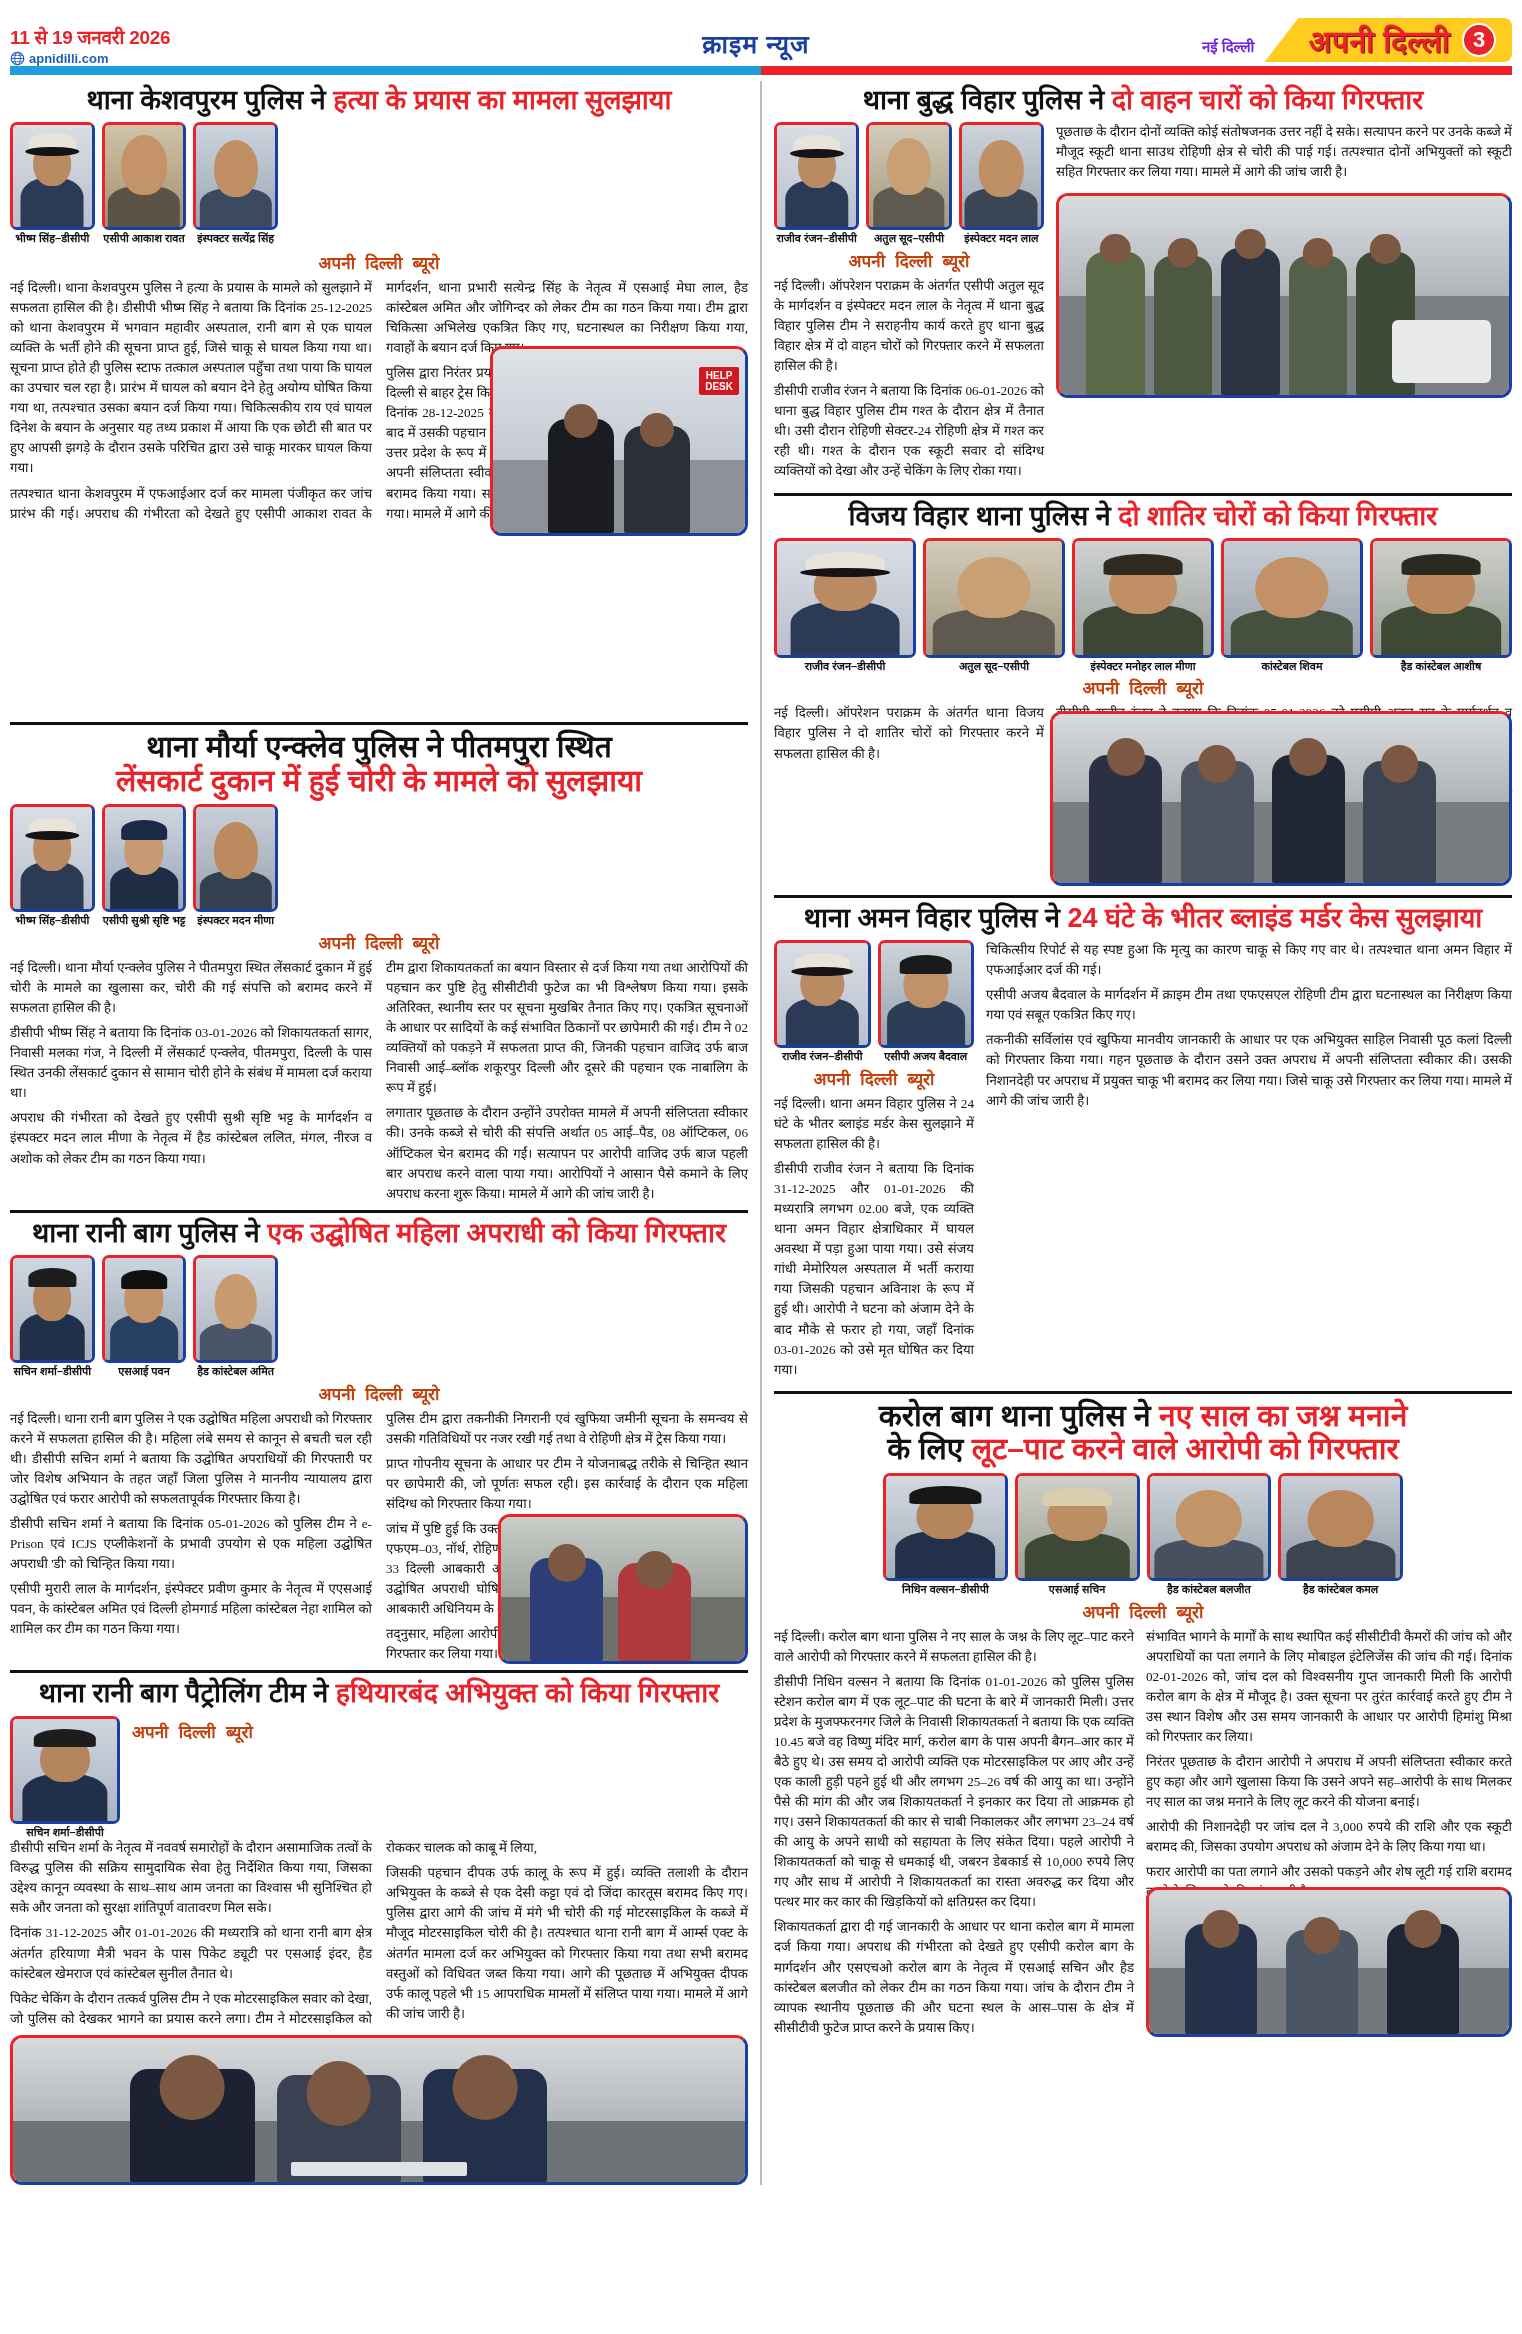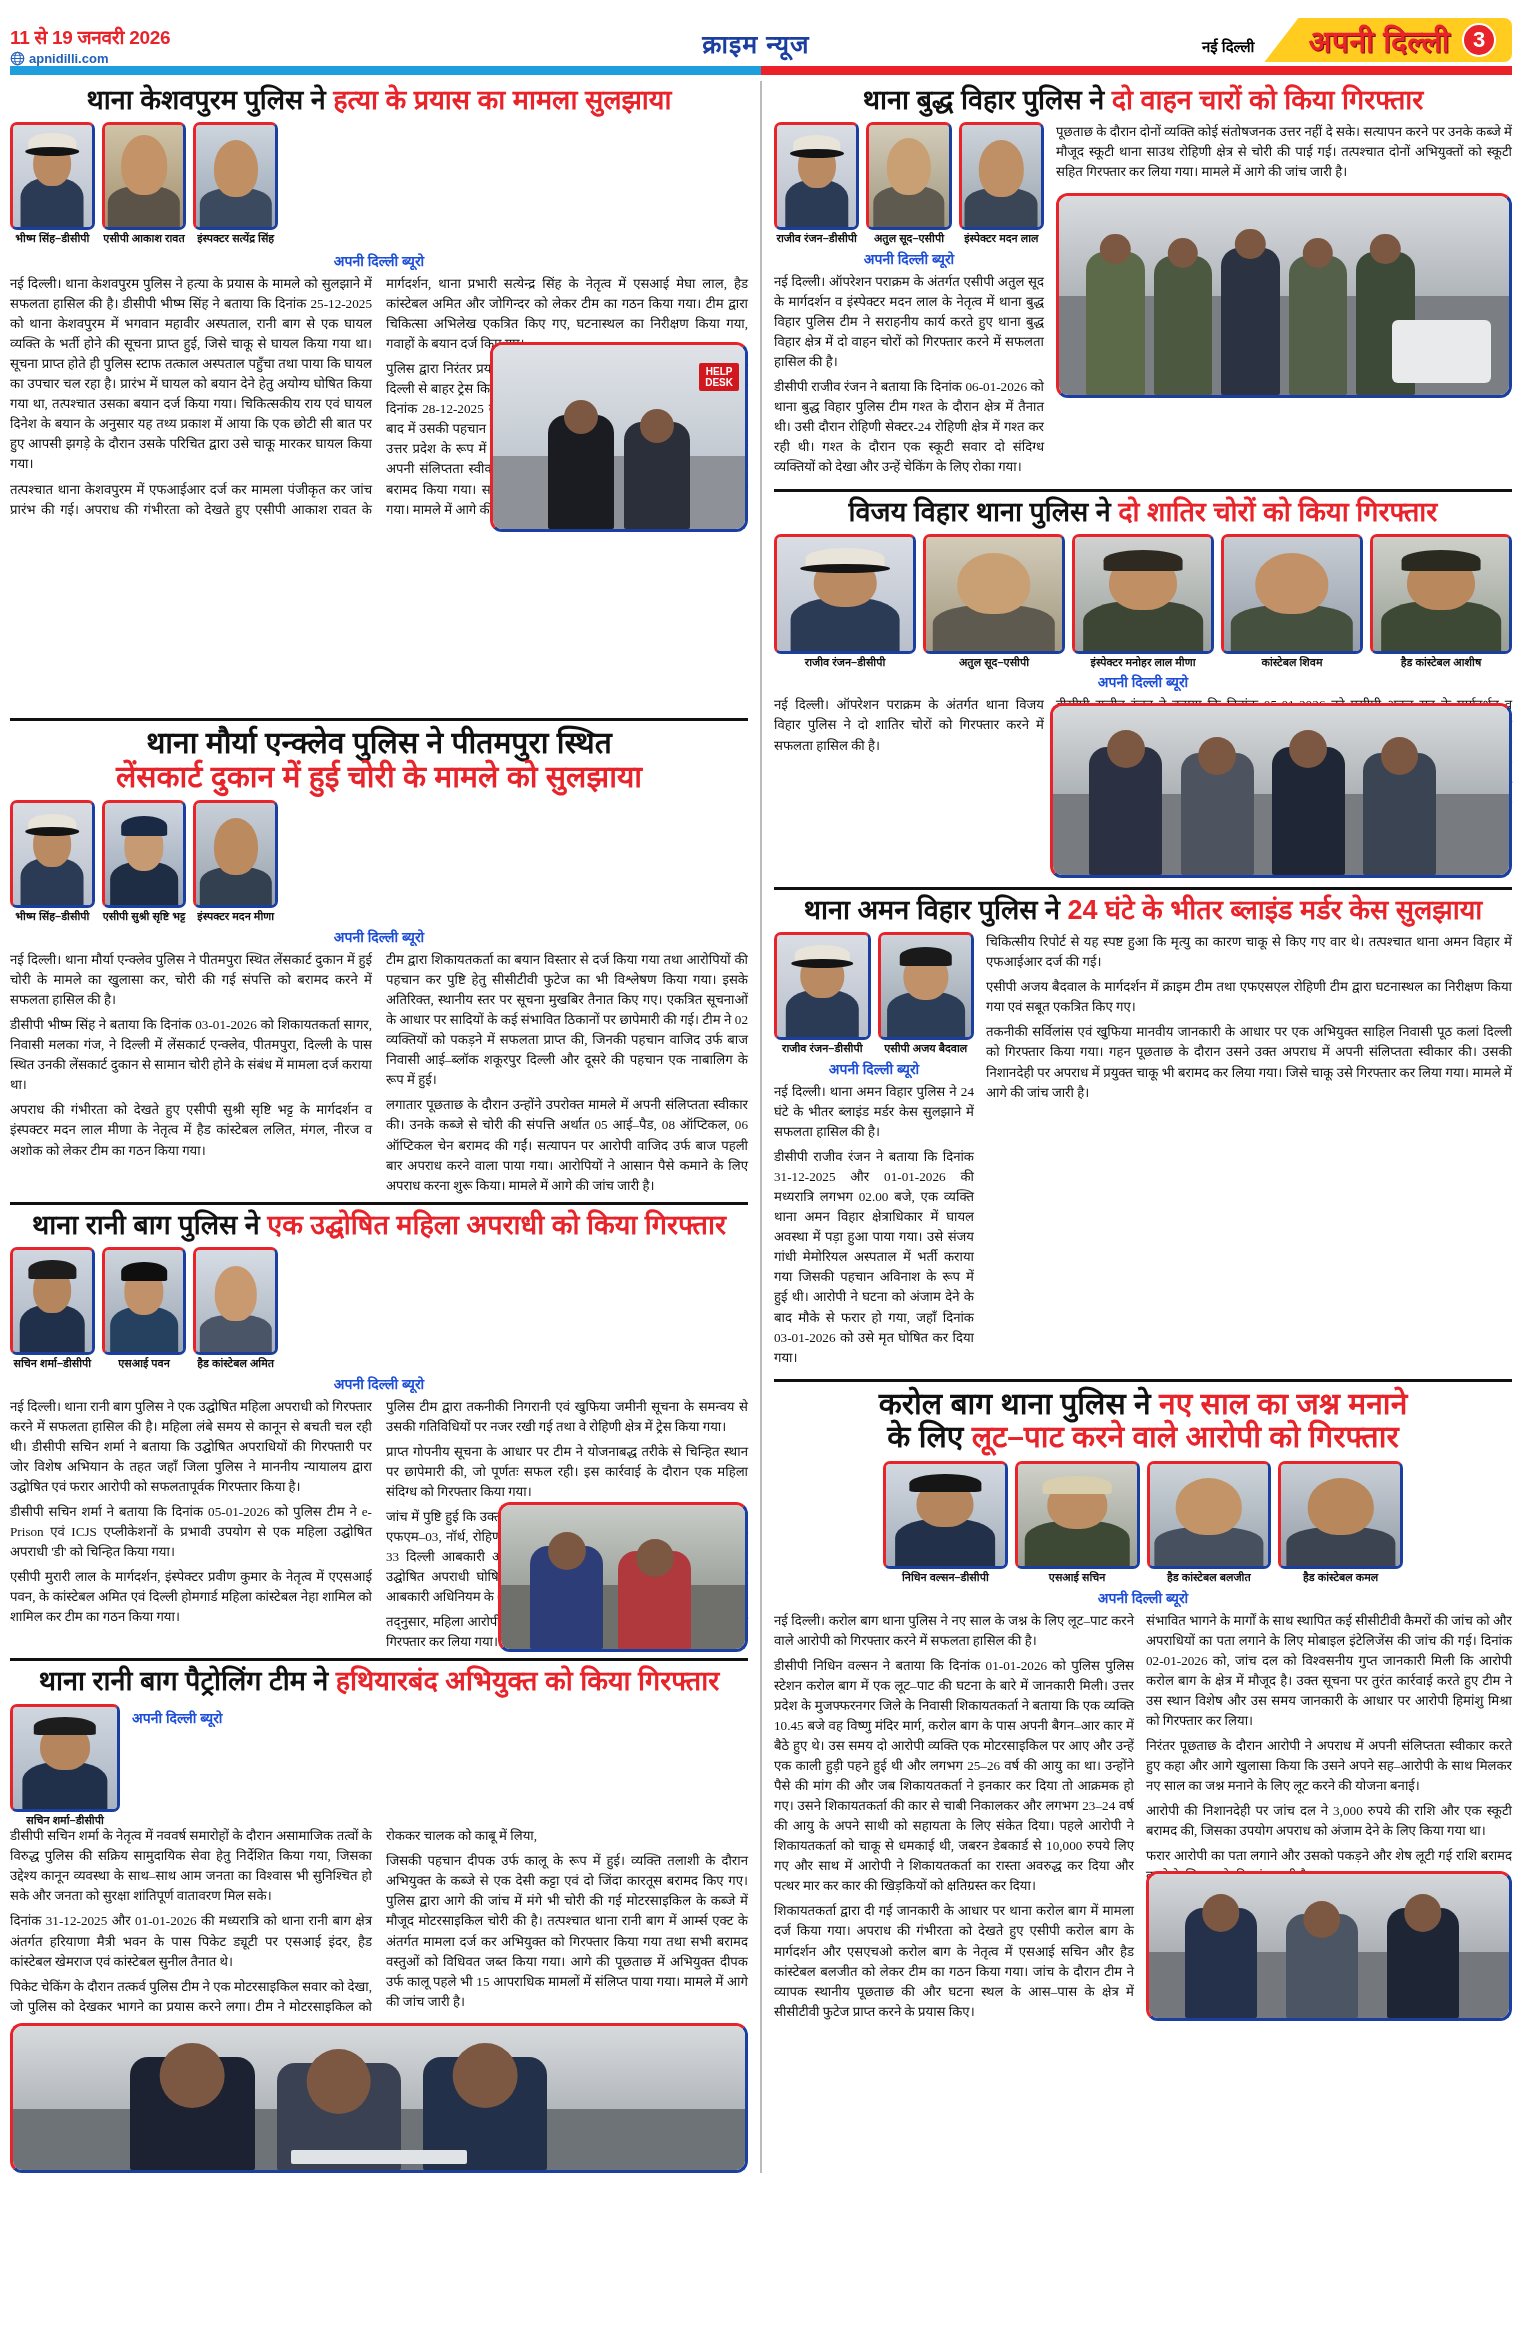--- a/index.html
+++ b/index.html
@@ -15,21 +15,21 @@
   
   .masthead { height:66px; position:relative; display:flex; align-items:flex-end; }
   .md-left { width:300px; padding-bottom:0; }
   .md-date { color:#e8232a; font-family:"Liberation Sans",sans-serif; font-weight:bold; font-size:19px; letter-spacing:-0.3px; }
   .md-site { display:flex; align-items:center; gap:4px; margin-top:1px; }
   .globe { width:15px; height:15px; flex:none; }
   .md-url { color:#2060b8; font-family:"Liberation Sans",sans-serif; font-weight:bold; font-size:13px; }
   .md-center { flex:1; text-align:center; padding-bottom:6px; }
   .md-crime { color:#1a3fa0; font-family:"Liberation Sans",sans-serif; font-weight:bold; font-size:25px; letter-spacing:1px; }
   .md-right { display:flex; align-items:flex-end; padding-bottom:4px; }
-  .md-city { font-family:"Liberation Sans",sans-serif; font-weight:bold; font-size:15px; color:#000000; padding-right:10px; padding-bottom:6px; }
+  .md-city { font-family:"Liberation Sans",sans-serif; font-weight:bold; font-size:15px; color:#6d28d9; padding-right:10px; padding-bottom:6px; }
   .md-logo { position:relative; height:44px; display:flex; align-items:center;
              background:#ffcc1f; padding:2px 16px 2px 44px;
              clip-path: polygon(34px 0, 100% 0, 100% 100%, 0 100%);
              border-radius:0 8px 8px 0; }
   .md-logo-text { color:#e8232a; font-family:"Liberation Sans",sans-serif; font-weight:bold; font-size:30px; letter-spacing:0.5px; text-shadow:1px 1px 0 #7a1010; }
   .md-pageno { width:34px; height:34px; border-radius:50%; background:#e8232a; color:#fff;
                font-family:"Liberation Sans",sans-serif; font-weight:bold; font-size:22px;
                display:flex; align-items:center; justify-content:center; margin-left:12px; border:2px solid #fff; }
 
   .rule-bar { display:flex; height:9px; margin-bottom:6px; }
@@ -64,22 +64,22 @@
 
   
   .ph { width:100%; height:100%; position:relative; overflow:hidden; }
   .ph .bg { position:absolute; inset:0; }
   .ph .head { position:absolute; left:50%; transform:translateX(-50%); border-radius:50% 50% 45% 45%; }
   .ph .body { position:absolute; left:50%; transform:translateX(-50%); border-radius:40% 40% 0 0; }
   .ph .cap  { position:absolute; left:50%; transform:translateX(-50%); border-radius:50% 50% 8% 8%; }
   .ph .brim { position:absolute; left:50%; transform:translateX(-50%); border-radius:50%; }
 
   
-  .byline { text-align:center; font-family:Liberation Sans, sans-serif; font-weight:bold;
-            font-size:14px; color:#1d4ed8; margin:4px 0 4px; }
+  .byline { text-align:center; font-family:Liberation Mono, monospace; font-weight:bold;
+            font-size:17px; color:#c2410c; margin:4px 0 4px; }
 
   
   .btext { column-count:2; column-gap:14px; column-rule:0; text-align:justify;
            font-size:13.2px; line-height:1.52; font-family:"Liberation Serif",serif;
            hyphens:auto; }
   .btext.c3 { column-count:3; }
   .btext p { margin-bottom:5px; text-indent:0; }
 
   
   .wphoto { border:3px solid #e8232a; border-right-color:#1a3fa0; border-bottom-color:#1a3fa0;

